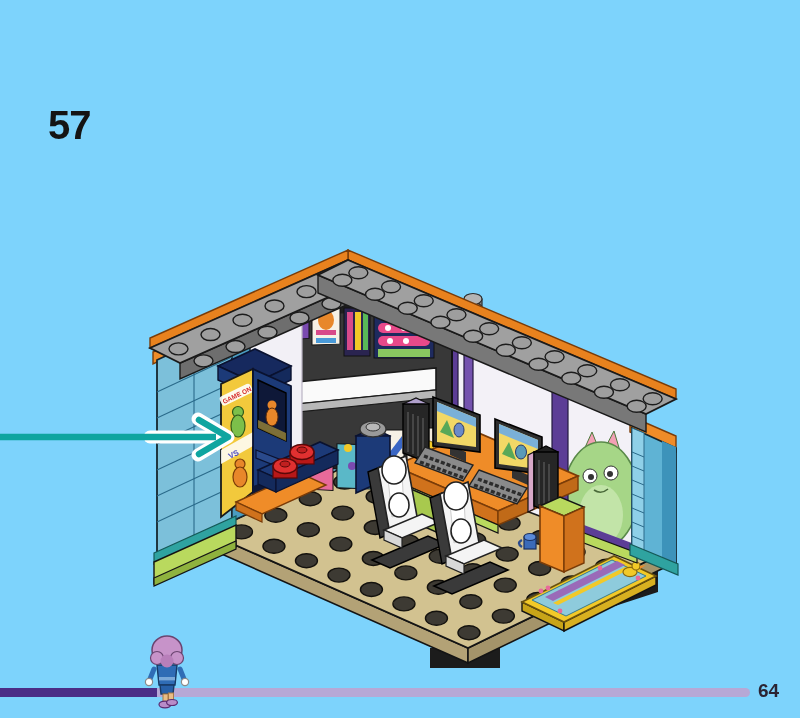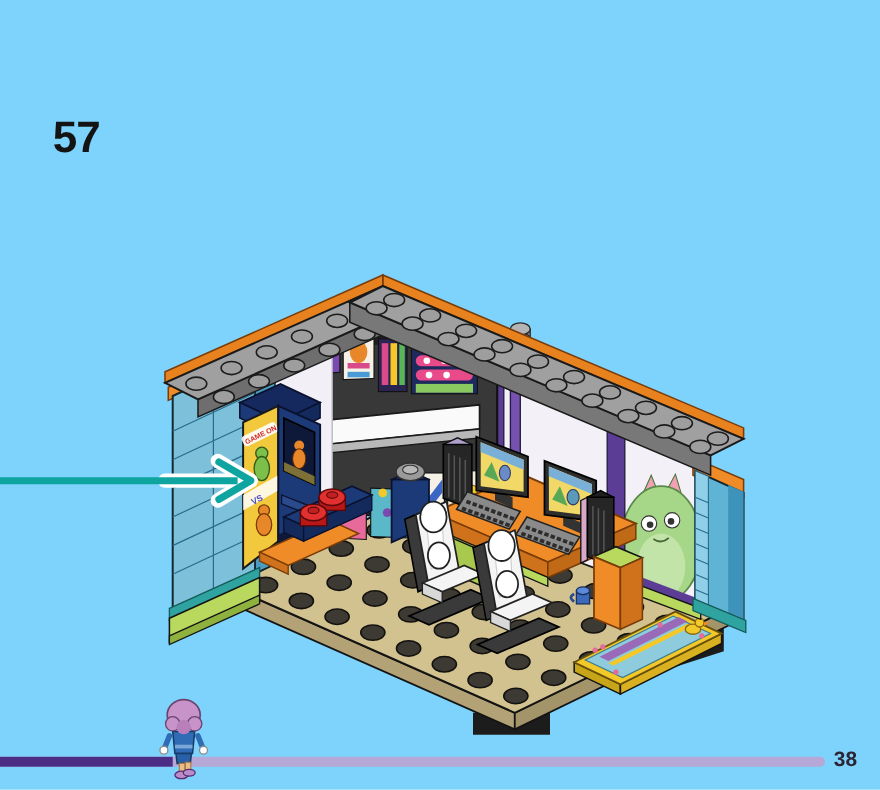--- a/index.html
+++ b/index.html
@@ -423,14 +423,14 @@
       <rect x="31.5" y="60" width="5" height="8" fill="#e9bd86" stroke="#a87a46" stroke-width="1"></rect>
       <ellipse cx="28" cy="71.5" rx="6" ry="3.4" fill="#b88cc8" stroke="#5a2a70" stroke-width="1.2"></ellipse>
       <ellipse cx="35" cy="69.5" rx="5.4" ry="3" fill="#b88cc8" stroke="#5a2a70" stroke-width="1.2"></ellipse>
       <ellipse cx="30" cy="17" rx="15" ry="14" fill="#c793c9" stroke="#6a4470" stroke-width="1.5"></ellipse>
       <circle cx="20" cy="25" r="6.5" fill="#c793c9" stroke="#6a4470" stroke-width="1.2"></circle>
       <circle cx="40" cy="25" r="6.5" fill="#c793c9" stroke="#6a4470" stroke-width="1.2"></circle>
       <circle cx="30" cy="28" r="6.5" fill="#b87fba"></circle>
     </g>
   </svg>
 
-  <div class="page-number">38</div>
+  <div class="page-number">64</div>
 </div>
 
 </body></html>

